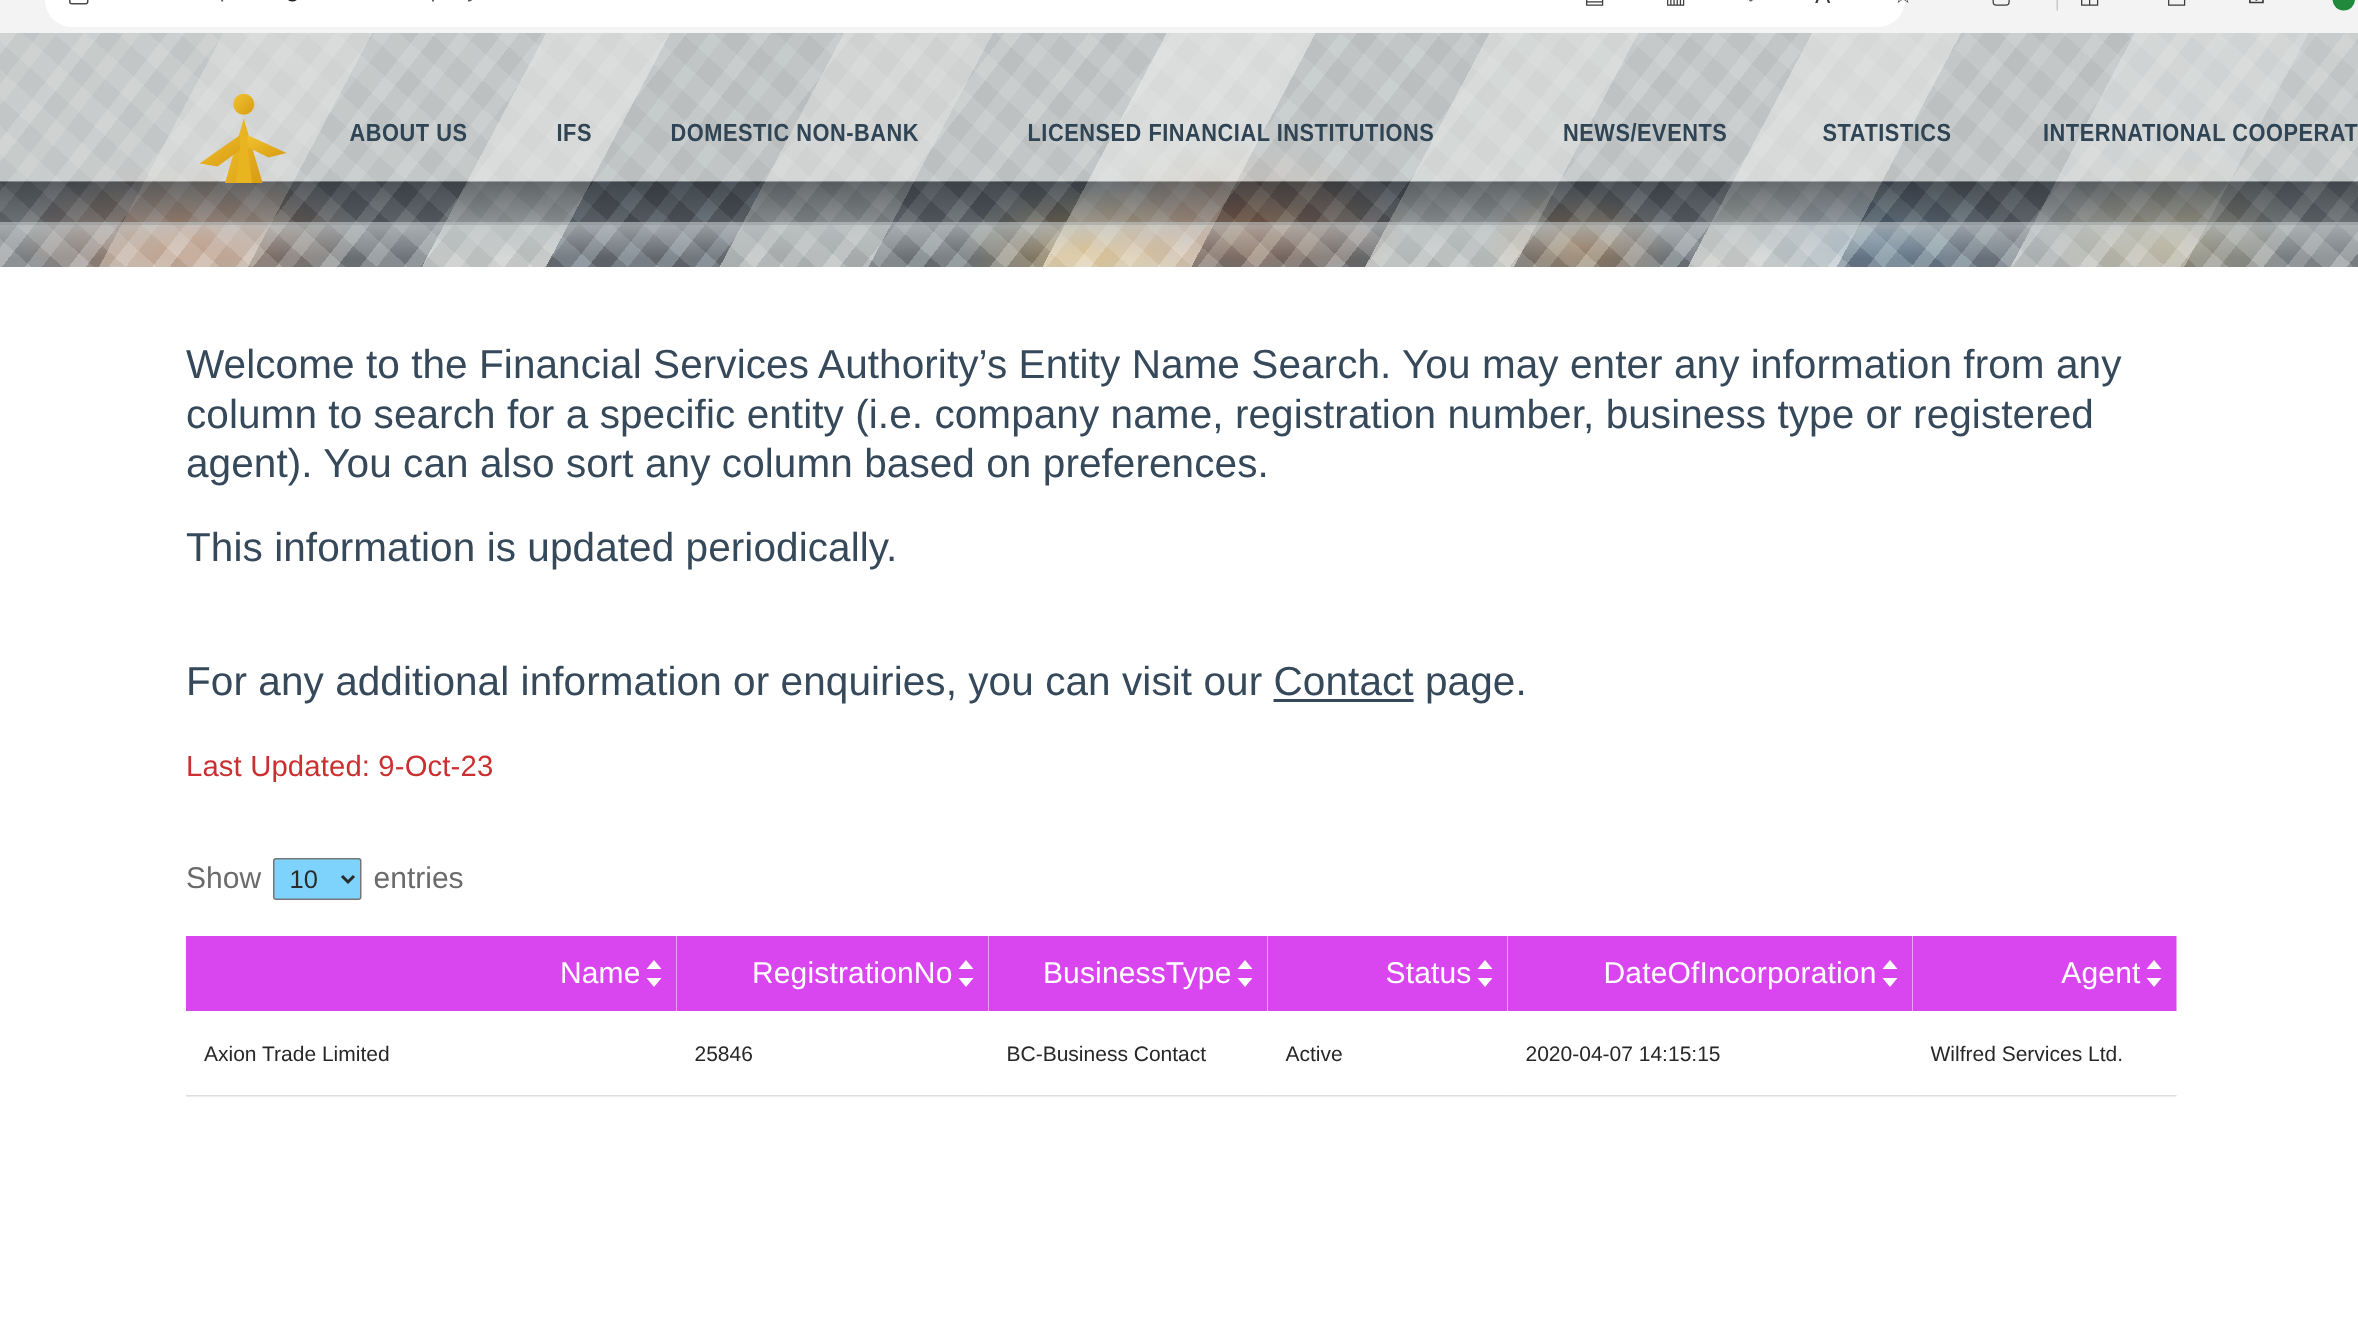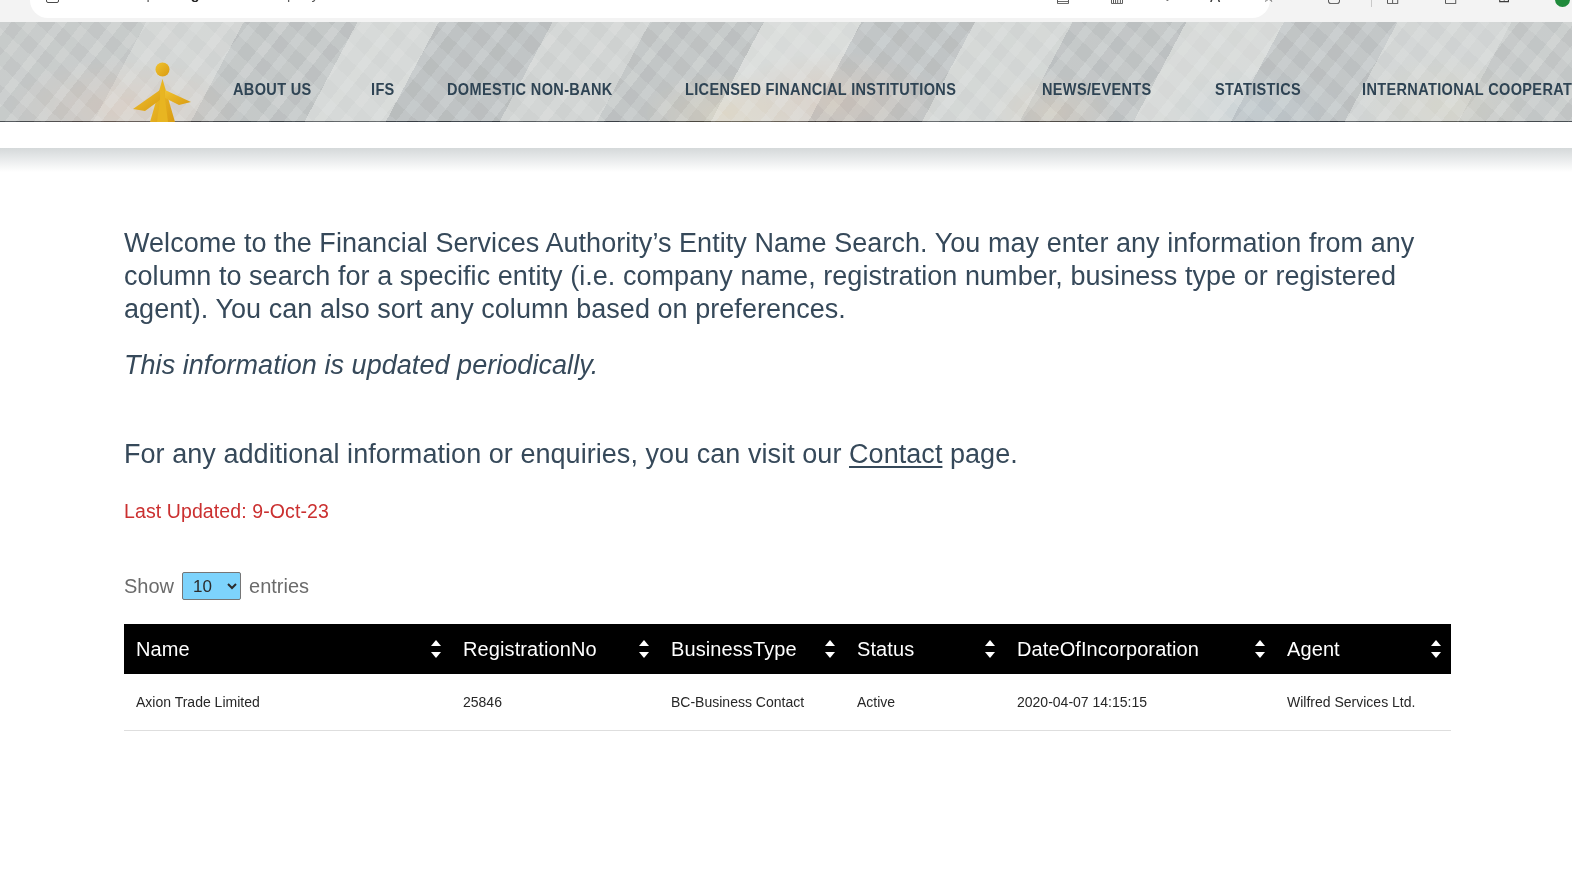--- a/index.html
+++ b/index.html
@@ -50,21 +50,21 @@
   }
   .chrome-avatar {
     position: absolute; top: -8px; right: 2px;
     width: 15px; height: 15px; border-radius: 50%;
     background: #1f8a3b;
   }
 
   
   .hero {
     position: absolute; top: 22px; left: 0;
-    width: 1572px; height: 100px;
+    width: 1572px; height: 156px;
     overflow: hidden;
     background: #2b3138;
   }
   .hero-photo {
     position: absolute; inset: 0;
     background:
       radial-gradient(ellipse 170px 70px at 8% 86%, rgba(255,120,40,.30), transparent 70%),
       radial-gradient(ellipse 120px 60px at 46% 92%, rgba(255,180,60,.35), transparent 70%),
       radial-gradient(ellipse 150px 70px at 53% 80%, rgba(210,120,60,.45), transparent 72%),
       radial-gradient(ellipse 90px 55px at 67% 90%, rgba(255,160,60,.30), transparent 70%),
@@ -135,21 +135,21 @@
   .para {
     position: absolute;
     left: 124px;
     width: 1330px;
     color: #36495a;
     font-size: 27px;
     line-height: 33px;
     letter-spacing: .05px;
   }
   .para-1 { top: 50px; }
-  .para-2 { top: 172px; font-style: italic; }
+  .para-2 { top: 172px; }
   .para-3 { top: 261px; }
 
   .contact-link {
     color: #36495a;
     text-decoration: underline;
     text-underline-offset: 2.5px;
     cursor: pointer;
   }
 
   .last-updated {
@@ -205,25 +205,25 @@
     line-height: 1;
   }
 
   table.dt {
     position: absolute; left: 124px; top: 474px;
     width: 1327px;
     border-collapse: collapse;
     table-layout: fixed;
   }
   table.dt thead th {
-    background: #000000;
+    background: #d946ef;
     color: #ffffff;
     font-size: 20px;
     font-weight: 400;
-    text-align: left;
+    text-align: right;
     padding: 13px 24px 13px 12px;
     position: relative;
     letter-spacing: .1px;
     cursor: pointer;
     height: 50px;
     vertical-align: middle;
   }
   .sort-arrows {
     position: absolute;
     right: 9px;

